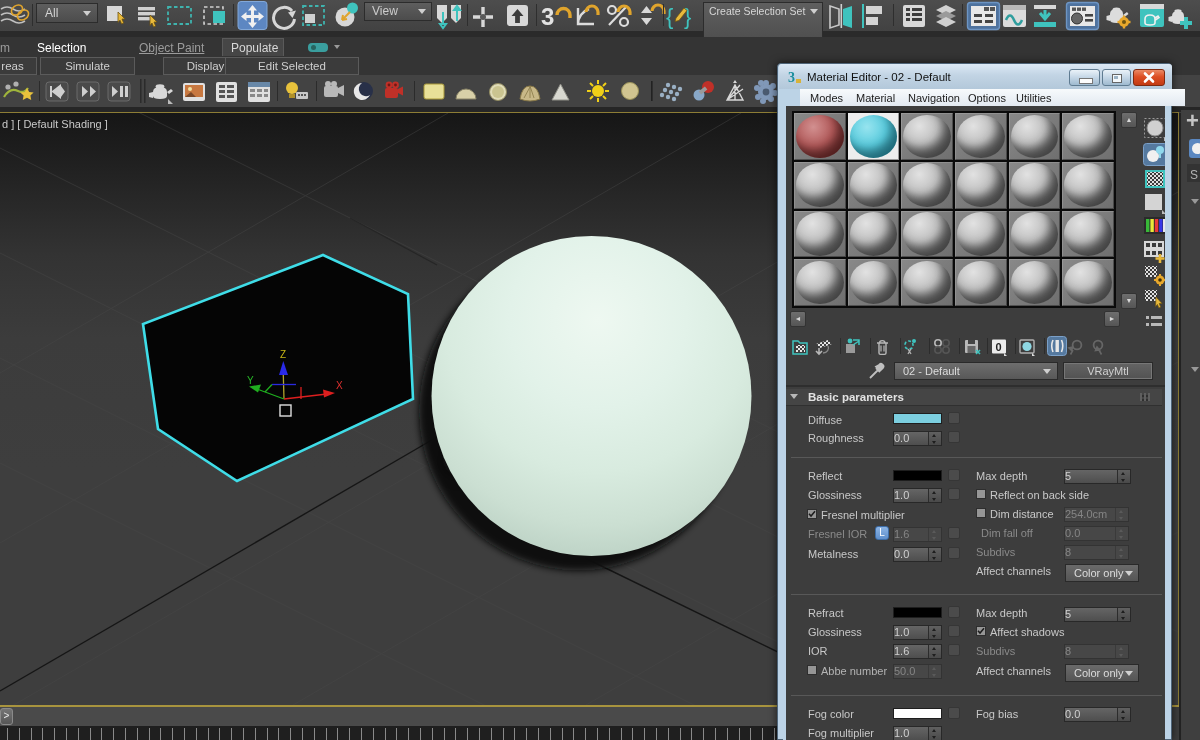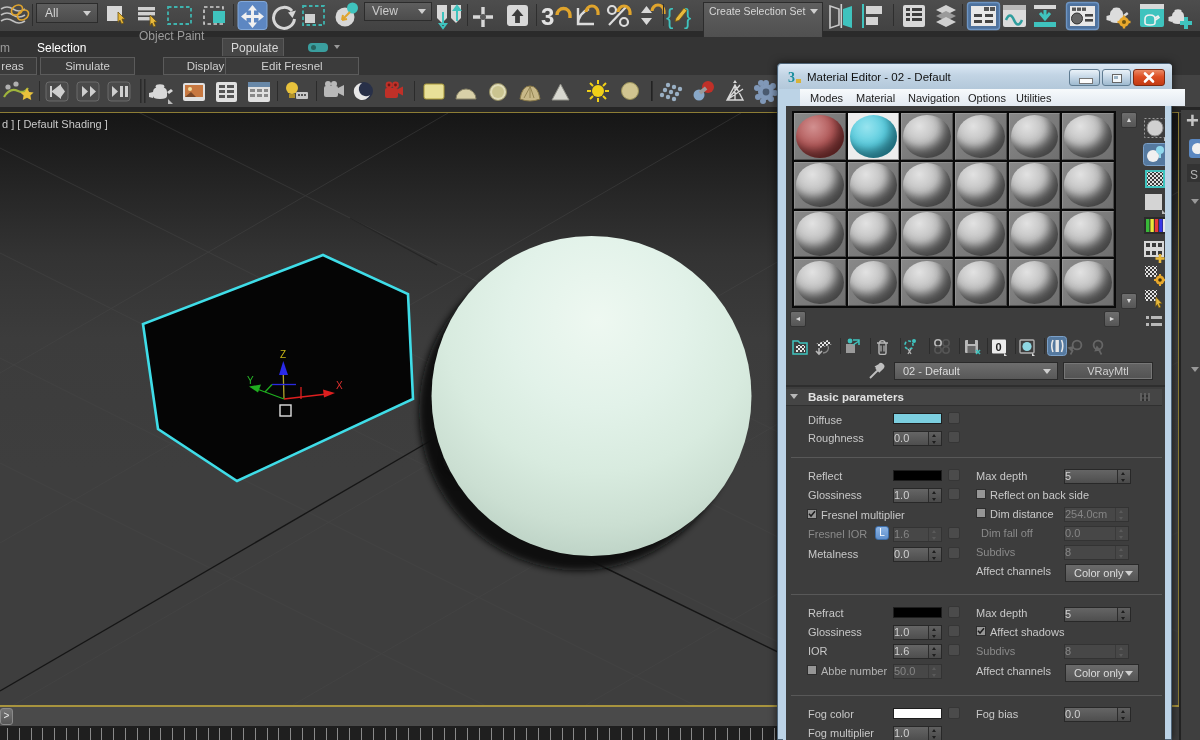--- a/index.html
+++ b/index.html
@@ -193,31 +193,31 @@
   </div>
 
   <div class="abs" style="left:36px;top:3px;width:62px;height:20px;background:linear-gradient(#5e5e5e,#4c4c4c);border:1px solid #2c2c2c;box-sizing:border-box;color:#d4d4d4;font-size:12px;line-height:18px;padding-left:8px;">All<span style="position:absolute;right:6px;top:7px;border:4px solid transparent;border-top:5px solid #cfcfcf;"></span></div>
   <div class="abs" style="left:364px;top:2px;width:68px;height:19px;background:linear-gradient(#5e5e5e,#4c4c4c);border:1px solid #2c2c2c;box-sizing:border-box;color:#cccccc;font-size:12px;line-height:17px;padding-left:7px;">View<span style="position:absolute;right:5px;top:6px;border:4px solid transparent;border-top:5px solid #cfcfcf;"></span></div>
   <div class="abs" style="left:703px;top:2px;width:120px;height:36px;background:linear-gradient(#5f5f5f,#505050);border:1px solid #2c2c2c;box-sizing:border-box;color:#d6d6d6;font-size:10.5px;line-height:16px;padding-left:5px;">Create Selection Set<span style="position:absolute;right:4px;top:6px;border:4px solid transparent;border-top:5px solid #cfcfcf;"></span></div>
 
   <div class="abs" style="left:0;top:37px;width:1200px;height:19px;background:#343434;"></div>
   <div class="abs" style="left:222px;top:38px;width:62px;height:18px;background:#464646;border:1px solid #5a5a5a;border-bottom:none;box-sizing:border-box;"></div>
   <div class="abs" style="left:0;top:41px;color:#9b9b9b;font-size:12px;">m</div>
   <div class="abs" style="left:37px;top:41px;color:#ffffff;font-size:12px;">Selection</div>
-  <div class="abs" style="left:139px;top:29px;color:#9b9b9b;font-size:12px;">Object Paint</div>
+  <div class="abs" style="left:139px;top:41px;color:#9b9b9b;font-size:12px;text-decoration:underline;">Object Paint</div>
   <div class="abs" style="left:231px;top:41px;color:#d8d8d8;font-size:12px;">Populate</div>
   <div class="abs" style="left:308px;top:43px;width:20px;height:9px;background:#3a9e9e;border-radius:4px;"></div>
   <div class="abs" style="left:311px;top:45px;width:5px;height:5px;background:#26635f;border-radius:50%;"></div>
   <div class="abs" style="left:334px;top:45px;border:3px solid transparent;border-top:4px solid #9a9a9a;"></div>
 
   <div class="abs" style="left:0;top:56px;width:1200px;height:19px;background:#343434;"></div>
   <div class="abs" style="left:-12px;top:57px;width:49px;height:18px;background:#3b3b3b;border:1px solid #5b5b5b;box-sizing:border-box;color:#cfcfcf;font-size:11.5px;line-height:16px;text-align:center;">reas</div>
   <div class="abs" style="left:40px;top:57px;width:95px;height:18px;background:#3b3b3b;border:1px solid #5b5b5b;box-sizing:border-box;color:#cfcfcf;font-size:11.5px;line-height:16px;text-align:center;">Simulate</div>
   <div class="abs" style="left:137px;top:57px;width:85px;height:18px;background:#3b3b3b;border:1px solid #5b5b5b;box-sizing:border-box;color:#cfcfcf;font-size:11.5px;line-height:16px;text-align:center;margin-left:26px;">Display</div>
-  <div class="abs" style="left:225px;top:57px;width:134px;height:18px;background:#3b3b3b;border:1px solid #5b5b5b;box-sizing:border-box;color:#cfcfcf;font-size:11.5px;line-height:16px;text-align:center;">Edit Fresnel</div>
+  <div class="abs" style="left:225px;top:57px;width:134px;height:18px;background:#3b3b3b;border:1px solid #5b5b5b;box-sizing:border-box;color:#cfcfcf;font-size:11.5px;line-height:16px;text-align:center;">Edit Selected</div>
 
   <div class="abs" style="left:0;top:75px;width:1200px;height:32px;background:#434343;"></div>
   <div class="abs" style="left:0;top:107px;width:1200px;height:5px;background:#262626;"></div>
   <div class="abs" id="row4icons" style="left:0;top:75px;">
   <svg width="790" height="32" style="display:block;">
 
     <path d="M4 22 q6 -10 14 -6 q6 3 10 -3" fill="none" stroke="#9fb43c" stroke-width="2.2"></path>
     <circle cx="8" cy="12" r="2.6" fill="#b0b0b0"></circle>
         <circle cx="16" cy="9" r="2.6" fill="#b0b0b0"></circle>
     <path d="M27 13 l2.2 4 4.4 .5 -3.2 3 .8 4.4 -4.2 -2.2 -4.2 2.2 .8 -4.4 -3.2 -3 4.4 -.5 z" fill="#e8c23c"></path>

